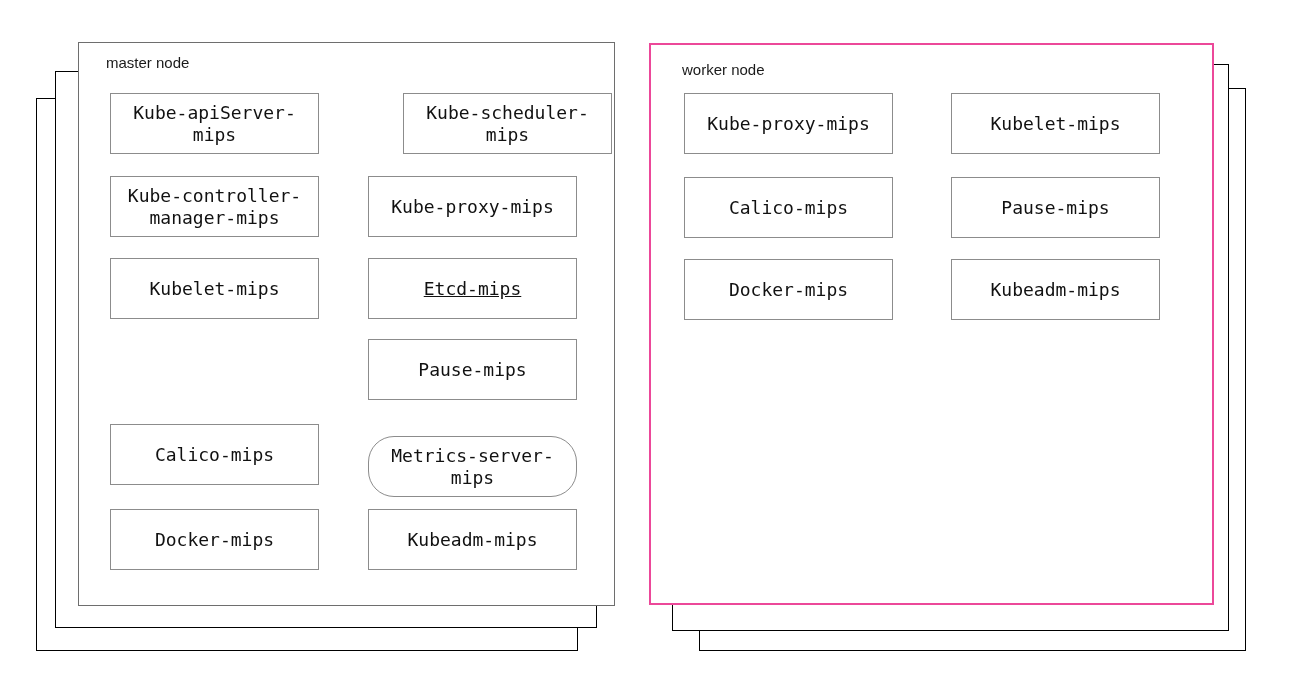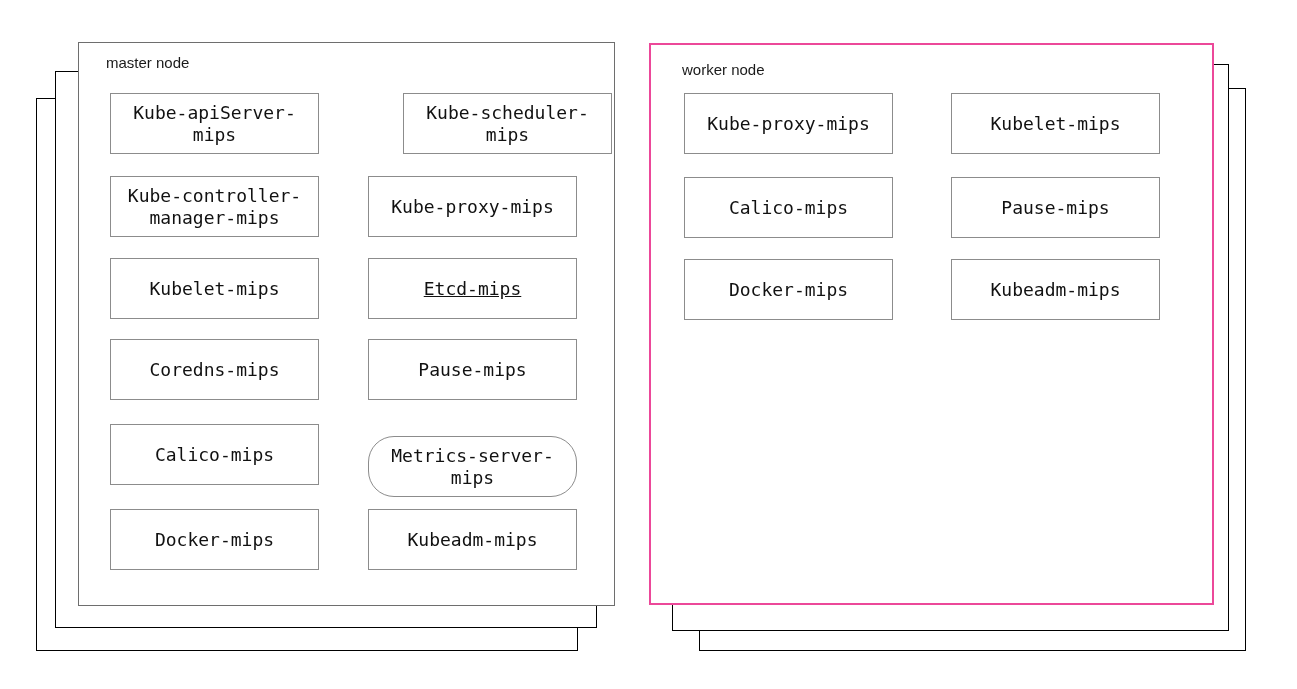--- a/index.html
+++ b/index.html
@@ -88,21 +88,20 @@
 
     <div class="box" style="left:31px; top:50px;">Kube-apiServer-
 mips</div>
     <div class="box" style="left:289px; top:50px;margin-left:35px;">Kube-scheduler-
 mips</div>
     <div class="box" style="left:31px; top:133px;">Kube-controller-
 manager-mips</div>
     <div class="box" style="left:289px; top:133px;">Kube-proxy-mips</div>
     <div class="box" style="left:31px; top:215px;">Kubelet-mips</div>
     <div class="box" style="left:289px; top:215px;text-decoration:underline;">Etcd-mips</div>
-    <div class="box" style="left:31px; top:296px;">Coredns-mips</div>
     <div class="box" style="left:289px; top:296px;">Pause-mips</div>
     <div class="box" style="left:31px; top:381px;">Calico-mips</div>
     <div class="box" style="left:289px; top:393px;border-radius:26px;">Metrics-server-
 mips</div>
     <div class="box" style="left:31px; top:466px;">Docker-mips</div>
     <div class="box" style="left:289px; top:466px;">Kubeadm-mips</div>
   </div>
 
   <div class="ghost w-g3"></div>
   <div class="ghost w-g2"></div>

